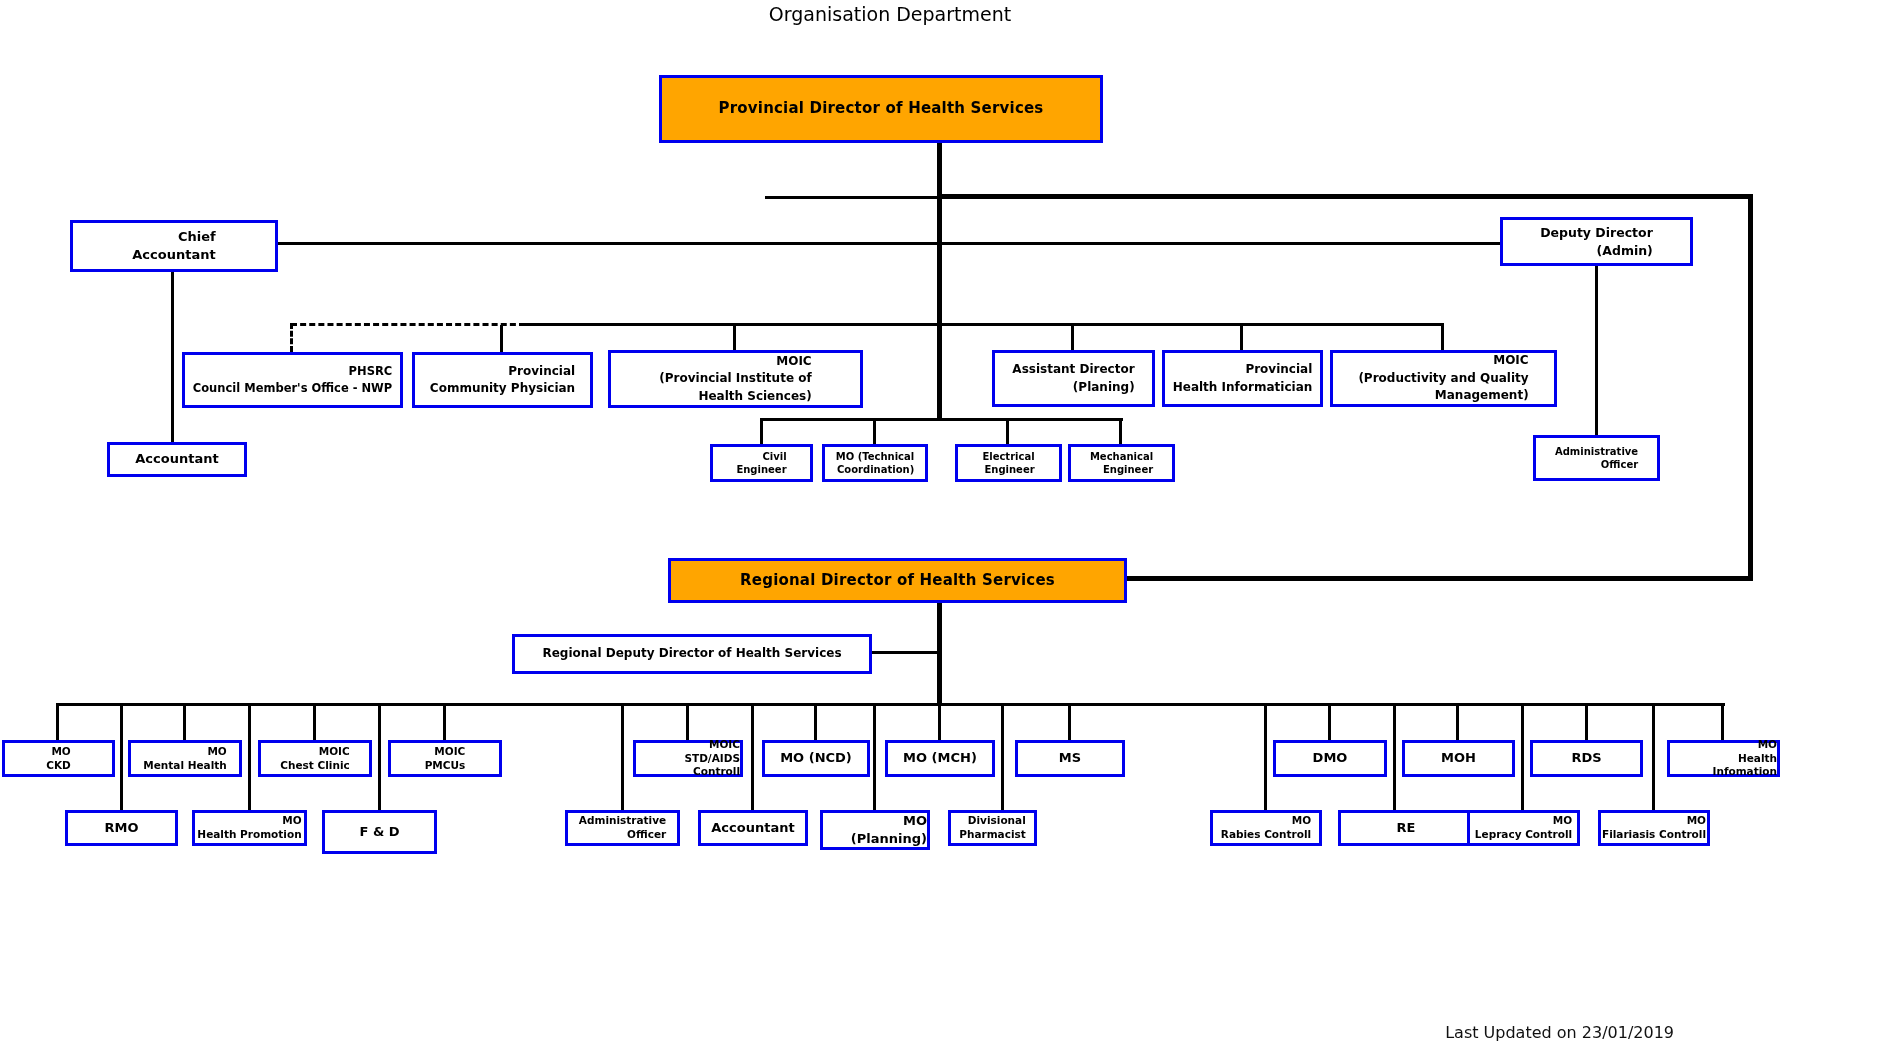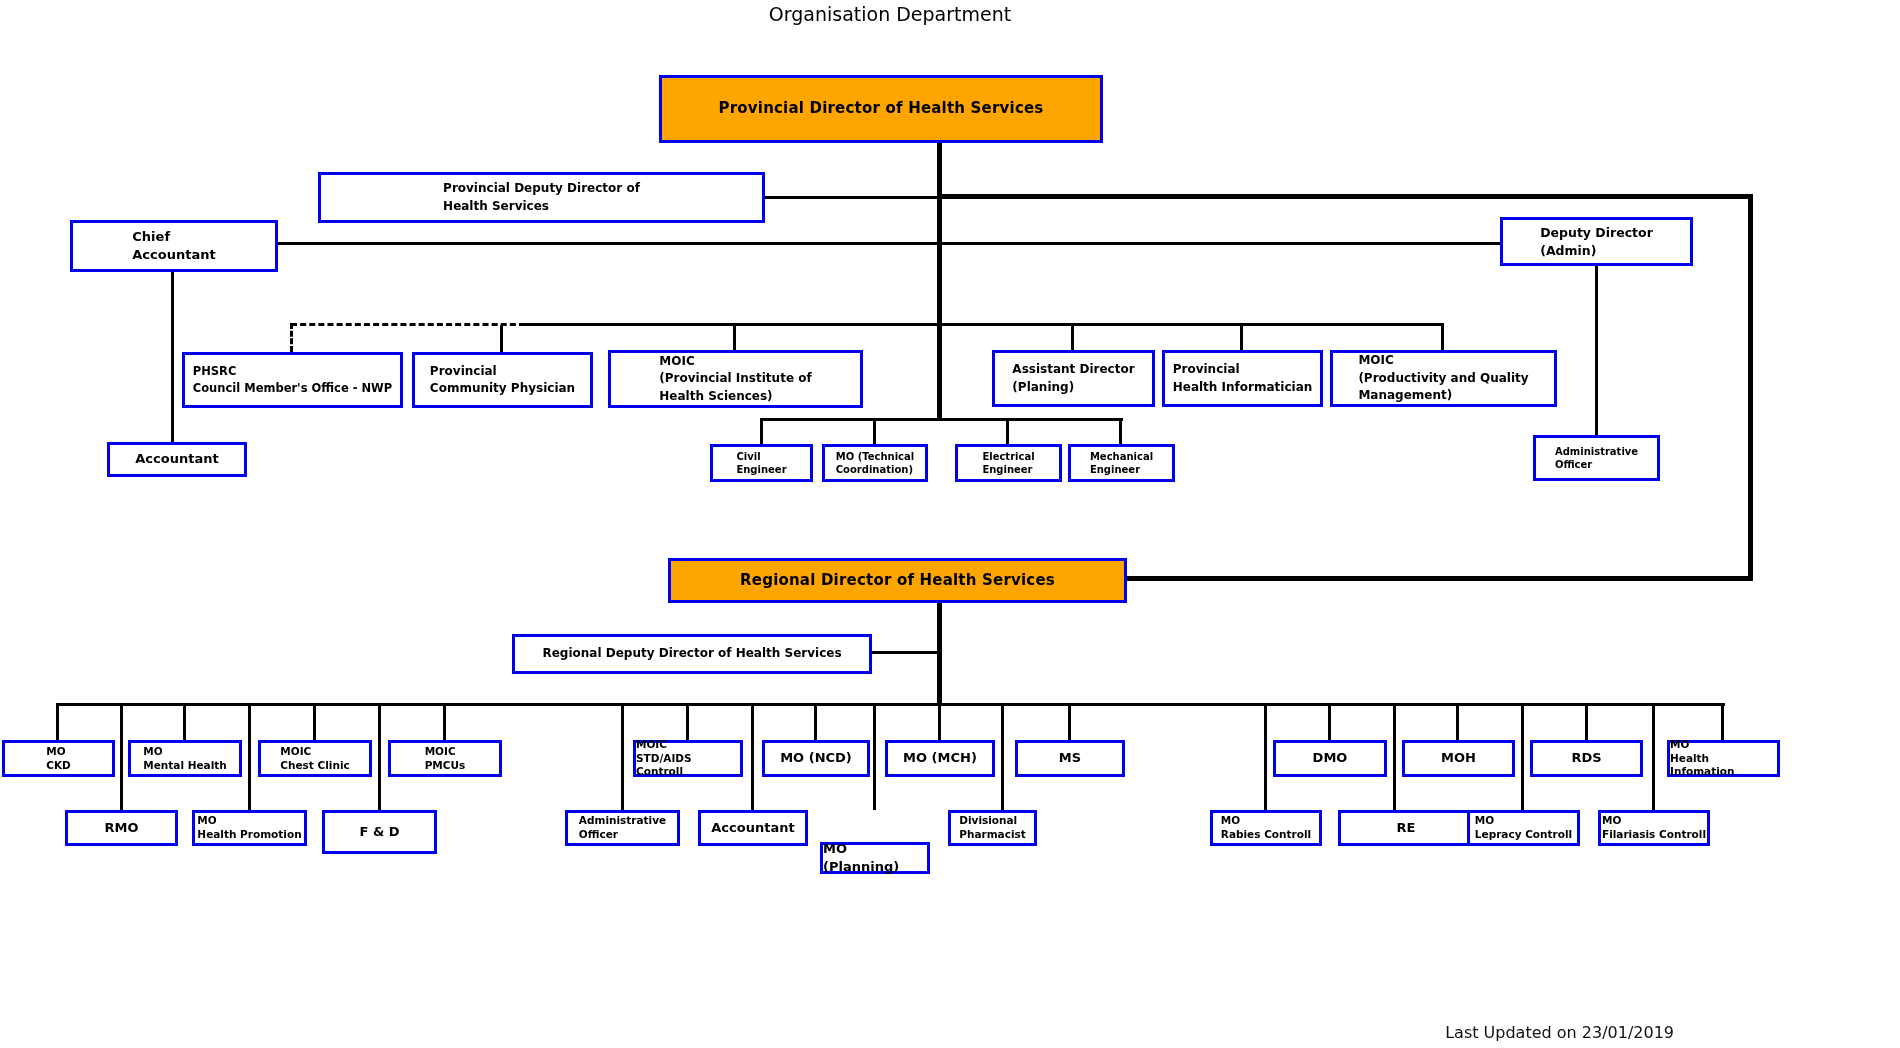--- a/index.html
+++ b/index.html
@@ -7,21 +7,21 @@
     position:relative;width:1900px;height:1048px;background:#fff;overflow:hidden;
     font-family:"DejaVu Sans","Liberation Sans",sans-serif;color:#000;
   }
   .title{
     position:absolute;left:140px;top:1px;width:1500px;text-align:center;
     font-size:19px;line-height:26px;color:#000;
   }
   .box{
     position:absolute;box-sizing:border-box;background:#fff;
     border:3px solid var(--blue,#0000ee);
-    display:flex;align-items:center;justify-content:center;text-align:left;
+    display:flex;align-items:center;justify-content:center;text-align:right;
     white-space:pre-line;font-weight:bold;color:#000;line-height:1.3;
   }
   .orange{background:var(--orange,#ffa500);}
   .f10{font-size:10px;line-height:1.35;}
   .f105{font-size:10.5px;line-height:1.3;}
   .f115{font-size:11.5px;line-height:1.45;}
   .f12{font-size:12px;line-height:1.45;}
   .f125{font-size:12.5px;line-height:1.4;}
   .f13{font-size:13px;line-height:1.4;}
   .f15{font-size:15px;letter-spacing:.2px;}
@@ -90,22 +90,20 @@
   <div class="ln" style="left:621px;top:703px;width:3px;height:107px"></div>
   <div class="ln" style="left:751px;top:703px;width:3px;height:107px"></div>
   <div class="ln" style="left:873px;top:703px;width:3px;height:107px"></div>
   <div class="ln" style="left:1001px;top:703px;width:3px;height:107px"></div>
   <div class="ln" style="left:1264px;top:703px;width:3px;height:107px"></div>
   <div class="ln" style="left:1393px;top:703px;width:3px;height:107px"></div>
   <div class="ln" style="left:1521px;top:703px;width:3px;height:107px"></div>
   <div class="ln" style="left:1652px;top:703px;width:3px;height:107px"></div>
 
   <div class="box orange f15" style="left:659px;top:75px;width:444px;height:68px">Provincial Director of Health Services</div>
-  <div class="box f12" style="left:318px;top:172px;width:447px;height:51px">Provincial Deputy Director of
-Health Services</div>
   <div class="box f13" style="left:70px;top:220px;width:208px;height:52px">Chief
 Accountant</div>
   <div class="box f125" style="left:1500px;top:217px;width:193px;height:49px">Deputy Director
 (Admin)</div>
 
   <div class="box f115" style="left:182px;top:352px;width:221px;height:56px">PHSRC
 Council Member's Office - NWP</div>
   <div class="box f12" style="left:412px;top:352px;width:181px;height:56px">Provincial
 Community Physician</div>
   <div class="box f12" style="left:608px;top:350px;width:255px;height:58px">MOIC
@@ -153,21 +151,21 @@
   <div class="box f105" style="left:1667px;top:740px;width:113px;height:37px">MO
 Health Infomation</div>
 
   <div class="box f13" style="left:65px;top:810px;width:113px;height:36px">RMO</div>
   <div class="box f105" style="left:192px;top:810px;width:115px;height:36px">MO
 Health Promotion</div>
   <div class="box f13" style="left:322px;top:810px;width:115px;height:44px">F &amp; D</div>
   <div class="box f105" style="left:565px;top:810px;width:115px;height:36px">Administrative
 Officer</div>
   <div class="box f13" style="left:698px;top:810px;width:110px;height:36px">Accountant</div>
-  <div class="box f13" style="left:820px;top:842px;width:110px;height:32px">MO (Planning)</div>
+  <div class="box f13" style="left:820px;top:810px;width:110px;height:40px">MO (Planning)</div>
   <div class="box f105" style="left:948px;top:810px;width:89px;height:36px">Divisional
 Pharmacist</div>
   <div class="box f105" style="left:1210px;top:810px;width:112px;height:36px">MO
 Rabies Controll</div>
   <div class="box f13" style="left:1338px;top:810px;width:136px;height:36px">RE</div>
   <div class="box f105" style="left:1467px;top:810px;width:113px;height:36px">MO
 Lepracy Controll</div>
   <div class="box f105" style="left:1598px;top:810px;width:112px;height:36px">MO
 Filariasis Controll</div>
 

